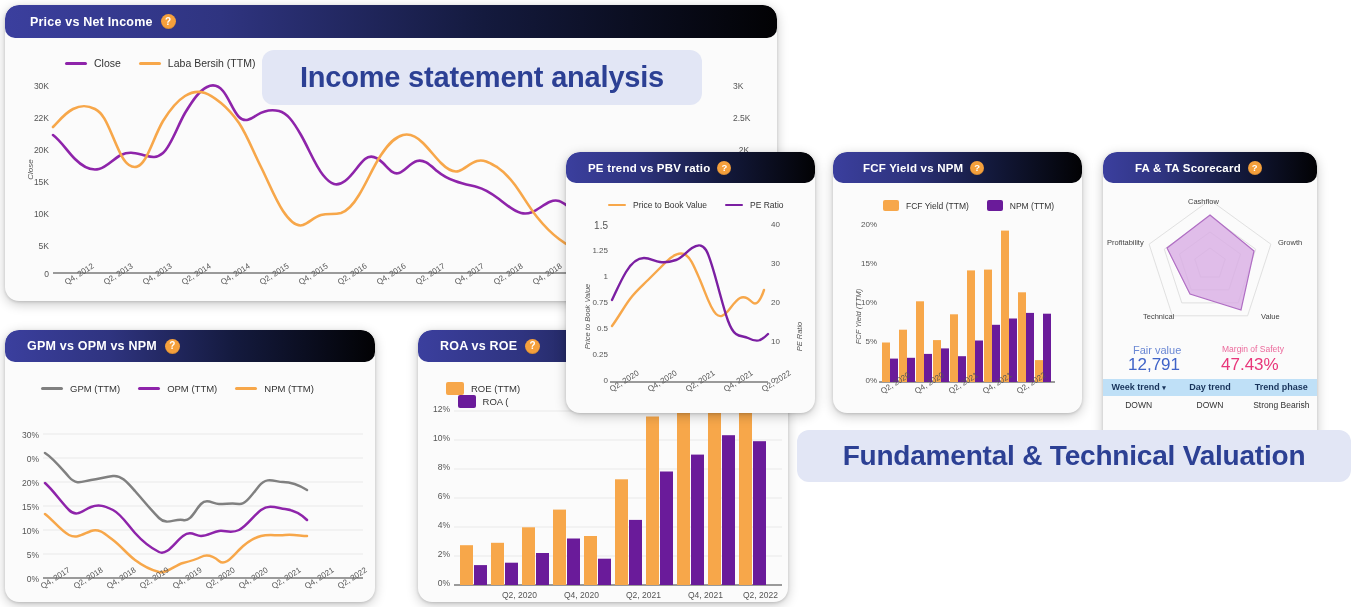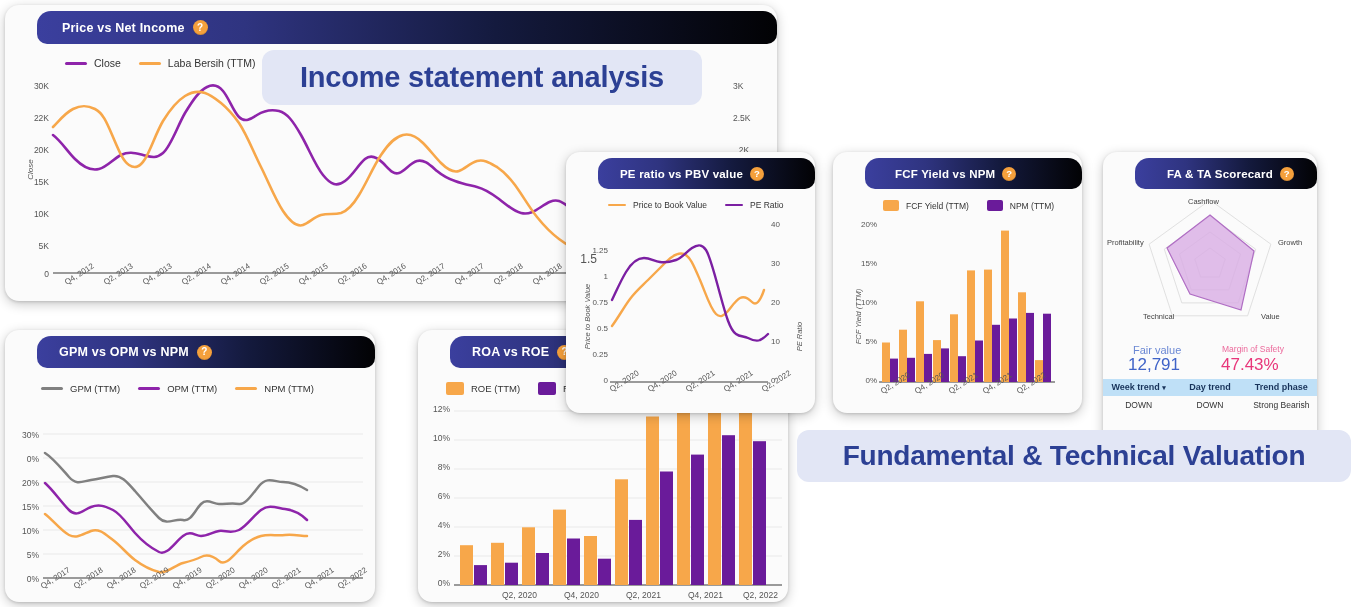--- a/index.html
+++ b/index.html
@@ -10,27 +10,26 @@
     -webkit-font-smoothing:antialiased;
   }
   .card{
     position:absolute;
     background:#fbfbfb;
     border-radius:14px;
     box-shadow:0 3px 12px rgba(0,0,0,0.22), 0 1px 3px rgba(0,0,0,0.14);
     overflow:hidden;
   }
   .card-head{
-    position:absolute;top:6px;left:0;right:0;
+    position:absolute;top:0;left:0;right:0;
     background:linear-gradient(90deg,#3b3f9e 0%,#2f3480 28%,#141a3e 62%,#020204 100%);
     border-radius:14px 14px 10px 10px;
     display:flex;align-items:center;
     color:#fff;font-weight:bold;
     letter-spacing:.2px;
-    margin-left:32px;
   }
   .card-head .title{white-space:nowrap;}
   .help{
     display:inline-flex;align-items:center;justify-content:center;
     background:#f5a03c;color:#fff;border-radius:50%;
     font-weight:bold;line-height:1;
     box-shadow:inset 0 -1px 0 rgba(0,0,0,.12);
   }
   .plot{position:absolute;}
   .legend{position:absolute;display:flex;align-items:center;white-space:nowrap;}
@@ -200,21 +199,21 @@
     <div class="xtick" style="left:331px;top:253px;font-size:8px;">Q2, 2022</div>
   </div>
 </div>
 
 <div class="card" style="left:418px;top:330px;width:370px;height:272px;">
   <div class="card-head" style="height:32px;padding-left:22px;font-size:12.5px;">
     <span class="title">ROA vs ROE</span>
     <span class="help" style="width:15px;height:15px;font-size:10px;margin-left:8px;">?</span>
   </div>
 
-  <div class="legend" style="left:28px;top:52px;font-size:9.5px;">
+  <div class="legend" style="left:28px;top:52px;font-size:9.5px;flex-direction:column;">
     <span class="item">
       <i class="lgbox" style="background:#f7a74a;"></i>
       <span>ROE (TTM)</span>
     </span>
     <span class="item">
       <i class="lgbox" style="background:#6a1b9a;"></i>
       <span>ROA (</span>
     </span>
   </div>
 
@@ -265,39 +264,39 @@
     <div class="sc-label" style="left:146px;top:260px;font-size:8.5px;color:#555;">Q4, 2020</div>
     <div class="sc-label" style="left:208px;top:260px;font-size:8.5px;color:#555;">Q2, 2021</div>
     <div class="sc-label" style="left:270px;top:260px;font-size:8.5px;color:#555;">Q4, 2021</div>
     <div class="sc-label" style="left:325px;top:260px;font-size:8.5px;color:#555;">Q2, 2022</div>
 
   </div>
 </div>
 
 <div class="card" style="left:566px;top:152px;width:249px;height:261px;">
   <div class="card-head" style="height:31px;padding-left:22px;font-size:11.5px;">
-    <span class="title">PE ratio vs PBV value</span>
+    <span class="title">PE trend vs PBV ratio</span>
     <span class="help" style="width:14px;height:14px;font-size:9.5px;margin-left:7px;">?</span>
   </div>
 
   <div class="legend" style="left:42px;top:48px;font-size:8.5px;">
     <span class="item">
       <i class="lgline" style="background:#f7a74a;width:18px;height:2.6px;"></i>
       <span>Price to Book Value</span>
     </span>
     <span class="item">
       <i class="lgline" style="background:#7b1fa2;width:18px;height:2.6px;"></i>
       <span>PE Ratio</span>
     </span>
   </div>
 
   <div class="ytitle" style="left:-17px;top:160px;font-size:7.5px;width:76px;text-align:center;">Price to Book Value</div>
   <div class="ytitle" style="left:209px;top:180px;font-size:7.5px;width:48px;text-align:center;">PE Ratio</div>
 
-  <div class="ytick" style="left:3px;top:68px;width:28px;font-size:12px;margin-top:32px;">1.5</div>
+  <div class="ytick" style="left:14px;top:68px;width:28px;font-size:10px;">1.5</div>
   <div class="ytick" style="left:14px;top:94px;width:28px;font-size:8px;">1.25</div>
   <div class="ytick" style="left:14px;top:120px;width:28px;font-size:8px;">1</div>
   <div class="ytick" style="left:14px;top:146px;width:28px;font-size:8px;">0.75</div>
   <div class="ytick" style="left:14px;top:172px;width:28px;font-size:8px;">0.5</div>
   <div class="ytick" style="left:14px;top:198px;width:28px;font-size:8px;">0.25</div>
   <div class="ytick" style="left:14px;top:224px;width:28px;font-size:8px;">0</div>
 
   <div class="ytick" style="left:205px;top:68px;width:20px;text-align:left;font-size:8px;">40</div>
   <div class="ytick" style="left:205px;top:107px;width:20px;text-align:left;font-size:8px;">30</div>
   <div class="ytick" style="left:205px;top:146px;width:20px;text-align:left;font-size:8px;">20</div>

